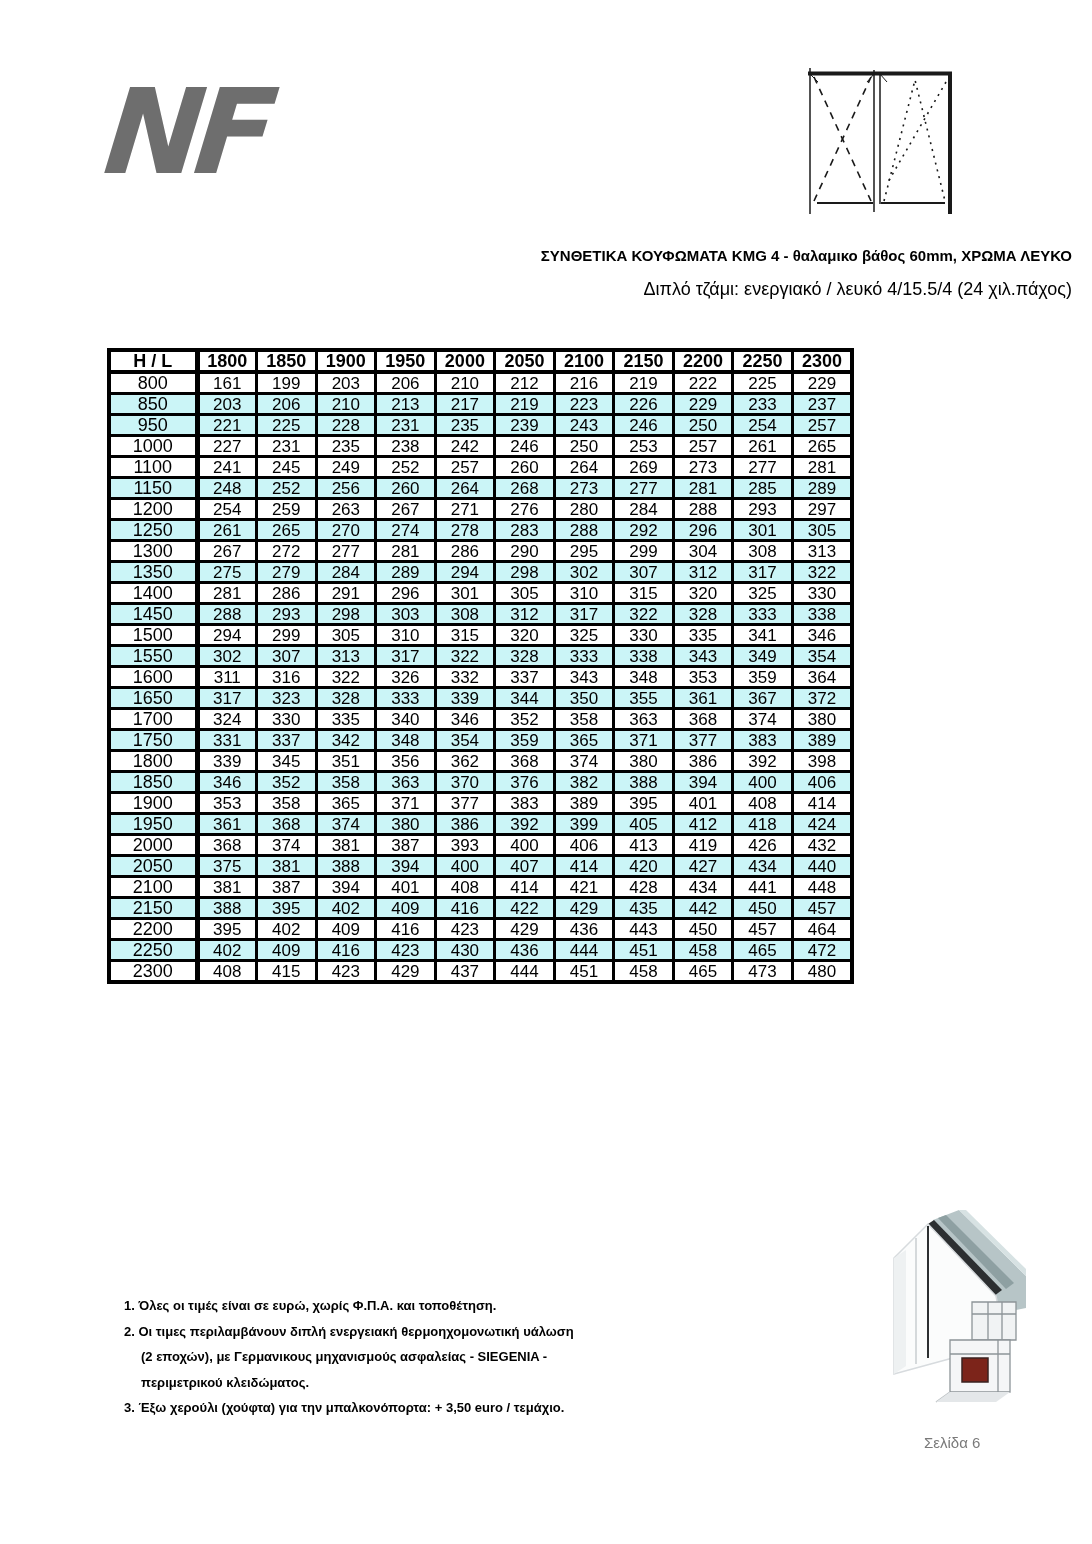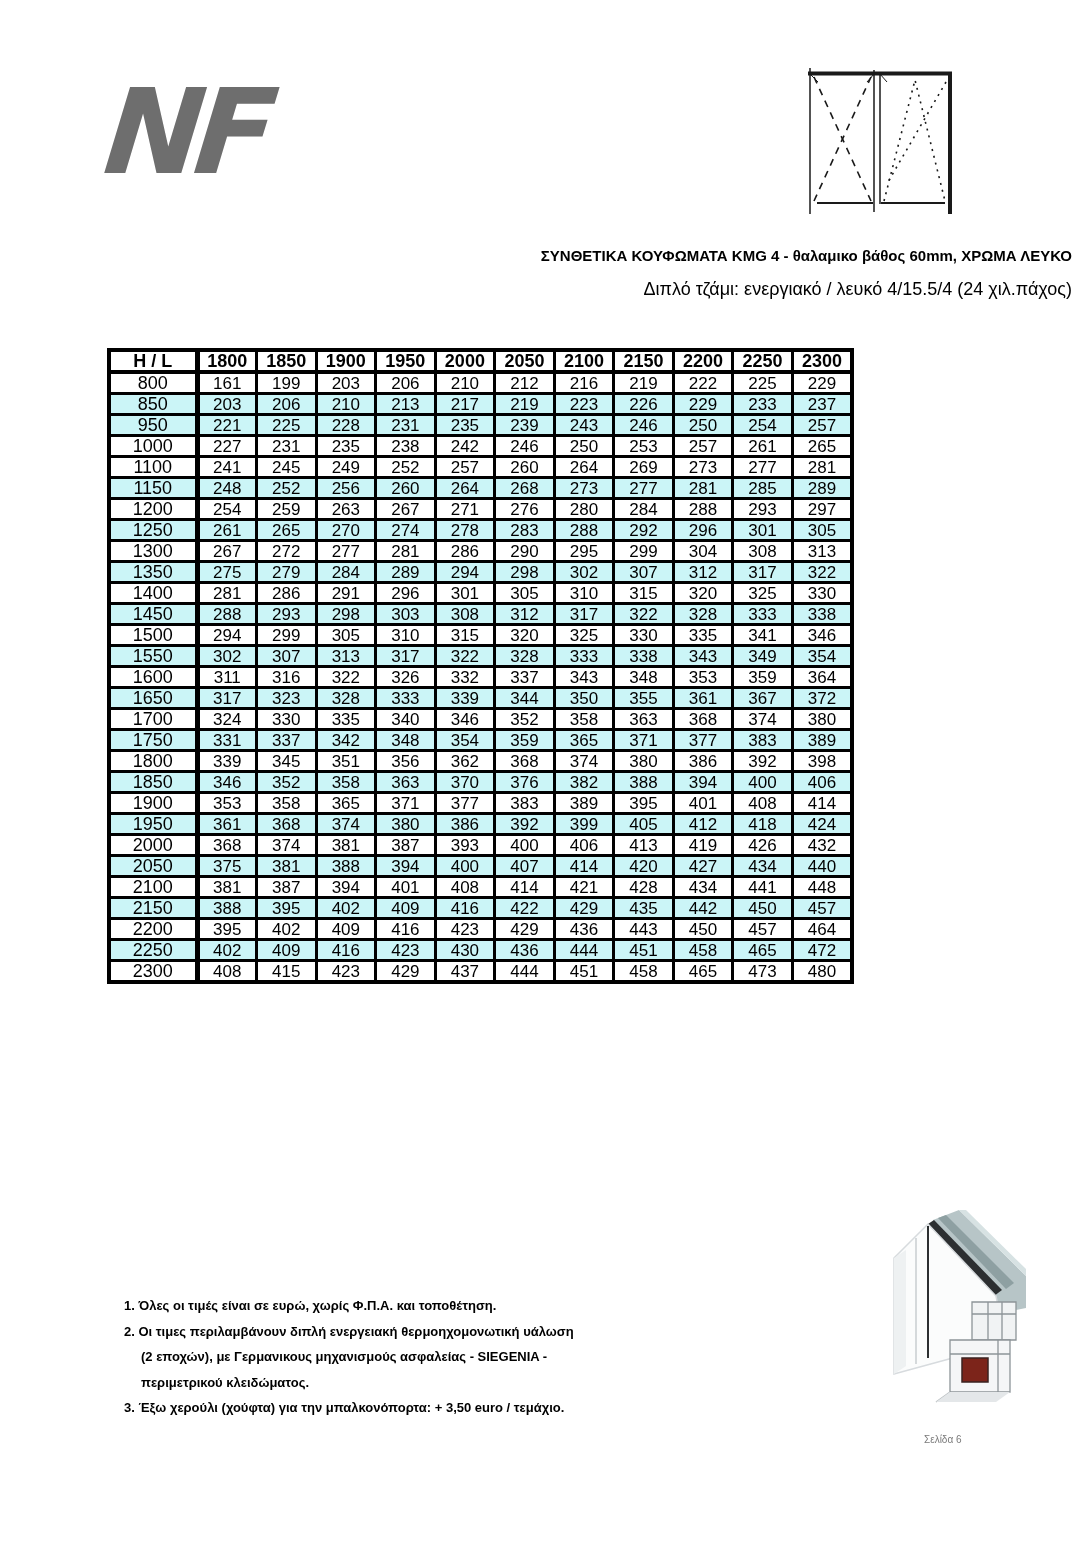--- a/index.html
+++ b/index.html
@@ -34,21 +34,21 @@
     text-align:center;vertical-align:middle;
     font-size:17px;line-height:1;overflow:hidden;white-space:nowrap;
   }
   .price thead th{font-size:18px;font-weight:bold;border-bottom:4px solid #000;}
   .price tbody th{font-size:18px;font-weight:normal;}
   .price tr > *:first-child{border-right:5px solid #000;}
   .price tbody tr.alt{background:var(--alt-row);}
   .notes{position:absolute;left:112px;top:1293px;font-size:13px;font-weight:bold;line-height:25.5px;margin-left:12px;}
   .note-line.indent{padding-left:17px;}
   .profile-photo{position:absolute;left:876px;top:1206px;}
-  .page-label{position:absolute;left:924px;top:1434px;font-size:10px;color:var(--page-label-gray);}
+  .page-label{position:absolute;left:924px;top:1434px;font-size:15px;color:var(--page-label-gray);}
 </style>
 </head>
 <body>
 
 <div class="logo">NF</div>
 
 <div class="window-icon">
   <svg width="156" height="152" viewBox="0 0 156 152" fill="none">
 
     <line x1="6" y1="4" x2="6" y2="150" stroke="#1a1a1a" stroke-width="1.5"></line>

